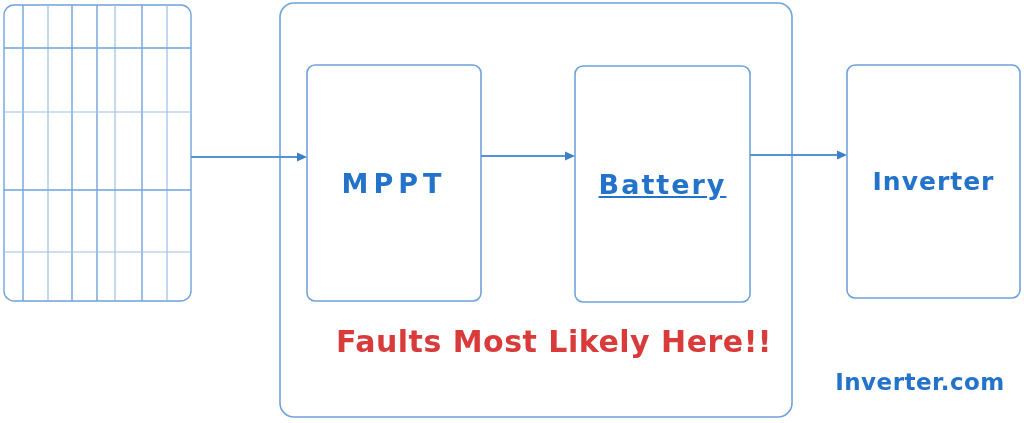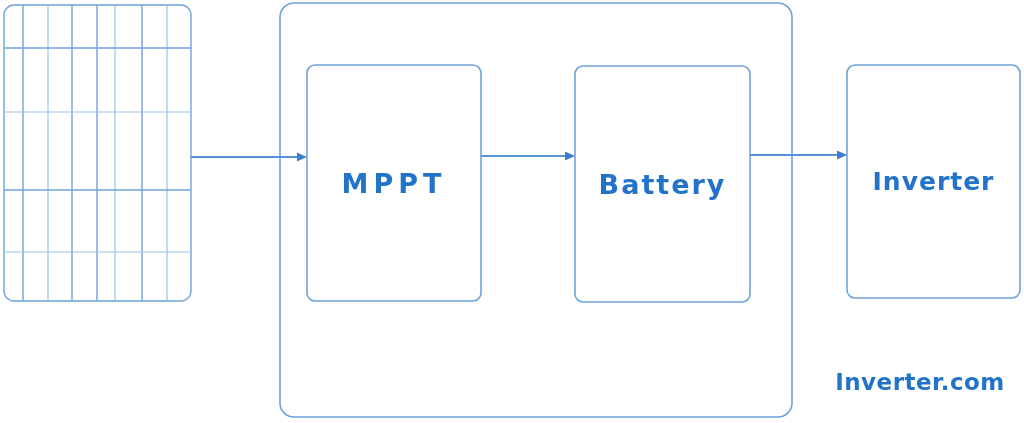--- a/index.html
+++ b/index.html
@@ -35,21 +35,21 @@
     white-space: nowrap;
     user-select: none;
   }
   .node-label {
     display: flex;
     align-items: center;
     justify-content: center;
   }
   .pv-label       { left: 52px;  top: 304px; width: 82px;  font-size: 33px; letter-spacing: 4px; }
   .mppt-label     { left: 307px; top: 65px;  width: 174px; height: 236px; font-size: 27px; letter-spacing: 5px; }
-  .battery-label  { left: 575px; top: 66px;  width: 175px; height: 236px; font-size: 27px; letter-spacing: 2px; }
+  .battery-label  { left: 575px; top: 66px;  width: 175px; height: 236px; font-size: 27px; letter-spacing: 2px; text-decoration: underline; }
   .inverter-label { left: 847px; top: 65px;  width: 173px; height: 233px; font-size: 25px; letter-spacing: 1px; }
   .fault-note {
     left: 336px; top: 324px; width: 424px;
     font-size: 30px; letter-spacing: 0.5px;
     color: var(--red, #d93a3a);
   }
   .brand {
     left: 830px; top: 369px; width: 180px;
     font-size: 23px; letter-spacing: 0.5px;
   }
@@ -102,16 +102,17 @@
     </g>
   </svg>
 
 
   <div class="label node-label mppt-label">MPPT</div>
 
   <div class="label node-label battery-label">Battery</div>
 
   <div class="label node-label inverter-label">Inverter</div>
 
+  <div class="label fault-note">Faults Most Likely Here!!</div>
 
   <div class="label brand">Inverter.com</div>
 
 </div>
 
 </body></html>

